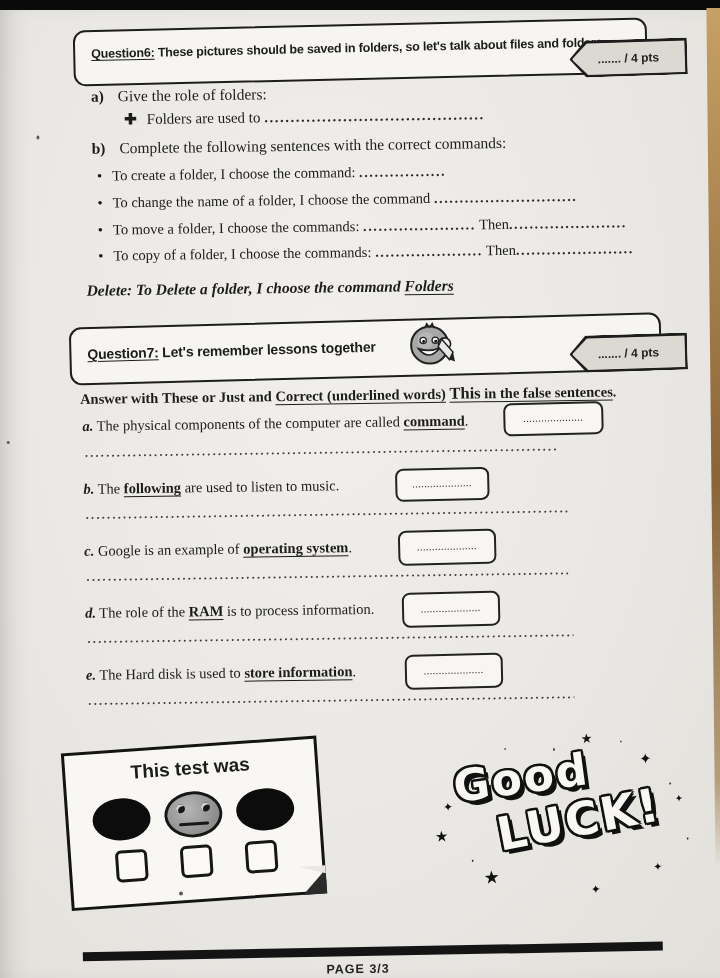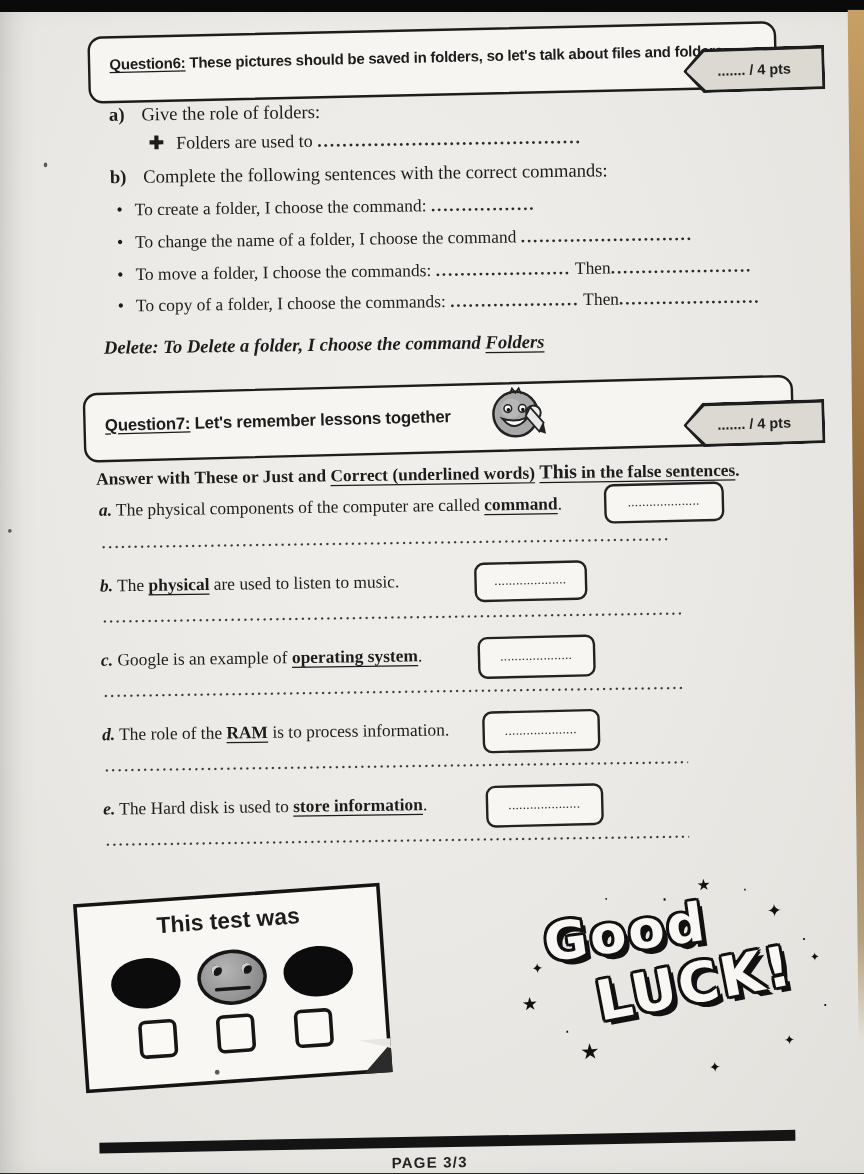--- a/index.html
+++ b/index.html
@@ -157,21 +157,21 @@
 
     <div class="row" style="left:82px;top:414px;font-size:14.5px;">
       <b style="font-style:italic;">a.</b><span> The physical components of the computer are called </span><span class="kw">command</span><span>.</span>
     </div>
     <div class="ansbox" style="left:503px;top:405px;width:96px;height:29px;transform:rotate(-0.6deg);">
         <span>....................</span>
       </div>
     <div class="dotline" style="left:84px;top:442px;width:472px;">..............................................................................................................................</div>
 
     <div class="row" style="left:82px;top:477px;font-size:14.5px;">
-      <b style="font-style:italic;">b.</b><span> The </span><span class="kw">physical</span><span> are used to listen to music.</span>
+      <b style="font-style:italic;">b.</b><span> The </span><span class="kw">following</span><span> are used to listen to music.</span>
     </div>
     <div class="ansbox" style="left:394px;top:469px;width:90px;height:29px;transform:rotate(-0.6deg);">
         <span>....................</span>
       </div>
     <div class="dotline" style="left:84px;top:504px;width:482px;">..............................................................................................................................</div>
 
     <div class="row" style="left:82px;top:539px;font-size:14.5px;">
       <b style="font-style:italic;">c.</b><span> Google is an example of </span><span class="kw">operating system</span><span>.</span>
     </div>
     <div class="ansbox" style="left:396px;top:531px;width:94px;height:31px;transform:rotate(-0.6deg);">

